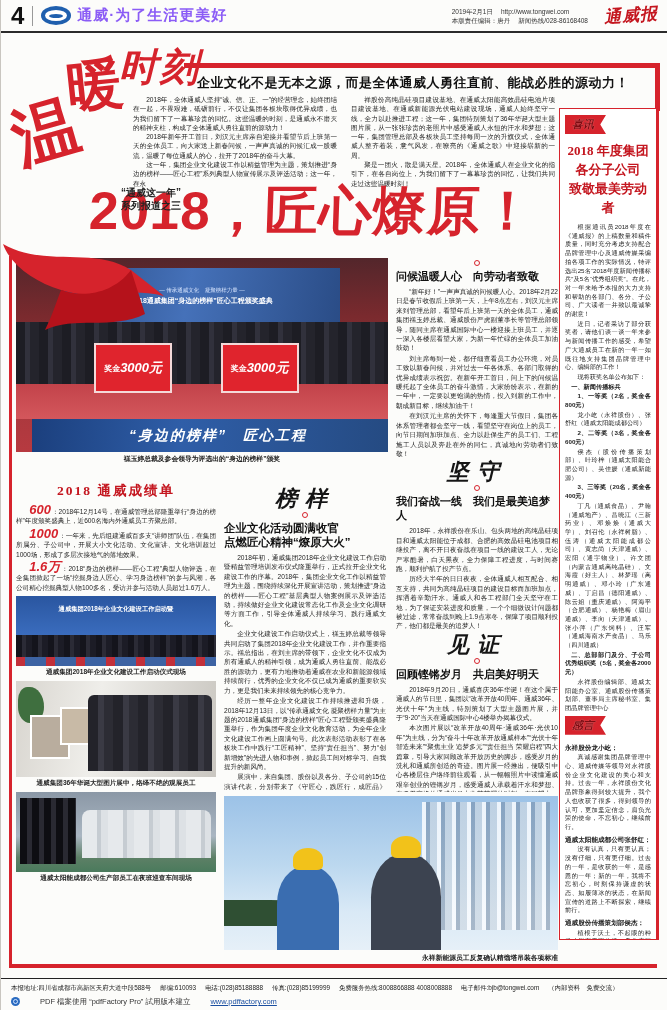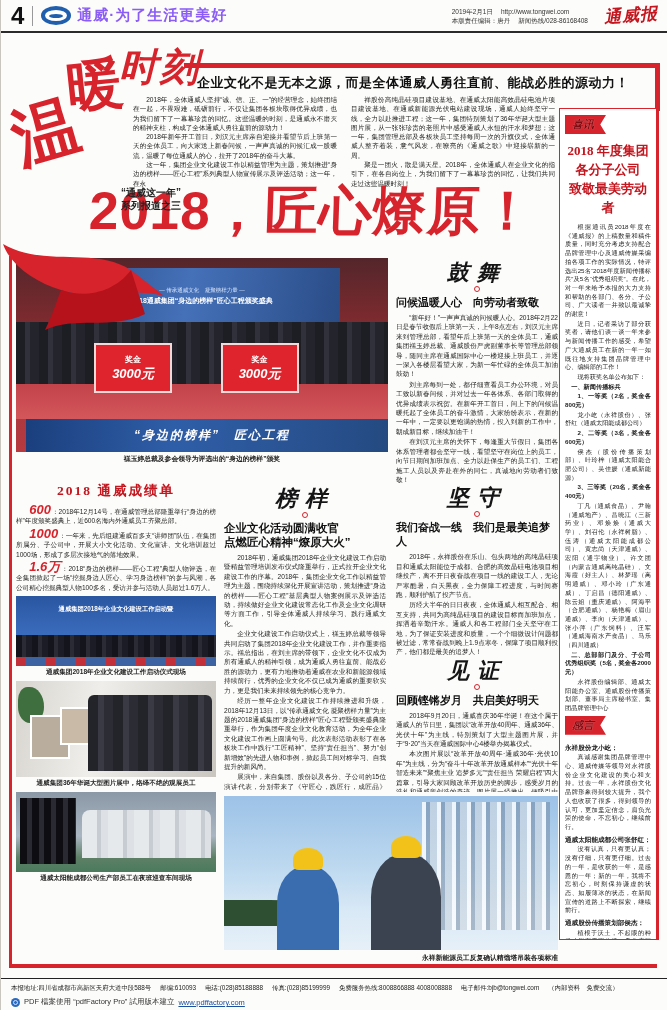--- a/index.html
+++ b/index.html
@@ -51,27 +51,27 @@
       background:linear-gradient(#53262b,#7a2a2e 30%,#93343a 60%,#ab383e 80%,#b73a40);}
   .pm-screen{position:absolute;left:13%;top:5%;width:74%;height:30%;
       background:linear-gradient(100deg,#2c4f8a,#4571b9 45%,#2a4c86);color:#d9e6ff;
       display:flex;flex-direction:column;justify-content:center;gap:2px;}
   .pm-screen .l1{font-size:5.5px;}
   .pm-screen .l2{font-size:7px;font-weight:bold;color:#fff;}
   .pm-crowd{position:absolute;left:0;top:33%;width:100%;height:34%;
       background:repeating-linear-gradient(90deg,#1d1d24 0 9px,#31313c 9px 14px,#24242c 14px 23px);}
   .pm-floor{position:absolute;left:0;bottom:17%;width:100%;height:18%;background:linear-gradient(#c2434a,#d4575c);}
   .placard{position:absolute;top:44%;width:74px;height:46px;background:#e0242d;border:2px solid #f4d9d9;
-      color:#fff;display:flex;flex-direction:column;align-items:center;justify-content:center;z-index:2;}
+      color:#fff;display:flex;flex-direction:row;align-items:center;justify-content:center;z-index:2;}
   .placard .a{font-size:8px;font-weight:bold;}
   .placard .b{font-size:13px;font-weight:900;font-style:italic;}
   .pl1{left:21%;} .pl2{left:55%;}
-  .pm-banner{position:absolute;left:10px;bottom:0;width:100%;height:17%;
+  .pm-banner{position:absolute;left:16px;bottom:0;width:100%;height:17%;
       background:linear-gradient(95deg,#1b3f7d,#2f5ea8 40%,#24497f);color:#fff;font-weight:900;
-      font-size:12px;font-style:italic;letter-spacing:2px;display:flex;align-items:center;justify-content:center;}
+      font-size:14px;font-style:italic;letter-spacing:2px;display:flex;align-items:center;justify-content:center;}
   
   .col-right{position:absolute;left:384px;top:2px;width:162px;height:532px;overflow:hidden;}
   .col-right .sec-title{font-size:11px;}
   
   .col-stats{position:absolute;left:4px;top:224px;width:200px;height:482px;overflow:hidden;}
   .stats-header{text-align:center;font-family:"Liberation Serif",serif;font-weight:bold;
       font-size:13.5px;color:#c4161f;letter-spacing:2px;margin-bottom:5px;}
   .stat{font-size:6.6px;line-height:9.4px;text-align:justify;text-indent:2em;margin:0 0 3px;}
   .stat b{font-size:13px;color:#d6232c;font-style:italic;margin-right:1px;}
   .sphoto{position:relative;width:200px;overflow:hidden;margin-top:4px;}
@@ -118,21 +118,21 @@
   .sb-title{font-family:"Liberation Serif",serif;font-weight:bold;font-size:13px;color:#c4161f;
       text-align:center;line-height:19px;margin:2px 0 6px;}
   .sb-body p{font-size:6.2px;line-height:8.7px;text-align:justify;text-indent:2em;margin:0 0 1px;color:#222;}
   .sb-body p.bold{font-weight:bold;}
   .sb-body p.center-b{font-weight:bold;text-indent:1em;}
   .testi p.name{font-weight:bold;font-size:6.6px;text-indent:0;margin-top:4px;}
   
   .footer{position:absolute;left:0;top:978px;width:667px;border-top:1.5px solid #222;padding:5px 10px 0;
       box-sizing:border-box;}
   .footer-row{display:flex;gap:9px;font-size:6.4px;color:#222;white-space:nowrap;}
-  .pdf-line{display:flex;align-items:flex-end;gap:4px;margin-top:4px;font-size:7.5px;color:#333;}
+  .pdf-line{display:flex;align-items:flex-start;gap:20px;margin-top:4px;font-size:7.5px;color:#333;}
   .globe{width:9px;height:9px;border-radius:50%;background:#2a6bc0;position:relative;flex:none;}
   .globe::before{content:"";position:absolute;left:2px;top:2px;width:5px;height:5px;border:1px solid #cfe2ff;border-radius:50%;box-sizing:border-box;}
   .pdf-link{color:#1b4fa0;text-decoration:underline;}
 </style>
 </head>
 <body>
 
 <div class="page">
 
   <div class="header">
@@ -198,21 +198,20 @@
           <div class="a">奖金</div>
           <div class="b">3000元</div>
         </div>
         <div class="pm-floor"></div>
         <div class="pm-banner">“身边的榜样”　匠心工程</div>
       </div>
       <div class="photo-caption">禚玉婷总裁及参会领导为评选出的“身边的榜样”颁奖</div>
     </div>
 
     <div class="col-right">
-      <div class="sec-head">鼓舞</div>
       <div class="sec-ring"></div>
       <div class="sec-title">问候温暖人心　向劳动者致敬</div>
       <div class="body-text">
         <p>“新年好！”一声声真诚的问候暖人心。2018年2月22日是春节收假后上班第一天，上午8点左右，刘汉元主席来到管理总部，看望年后上班第一天的全体员工，通威集团禚玉婷总裁、通威股份严虎副董事长等管理总部领导，随同主席在通威国际中心一楼迎接上班员工，并逐一深入各楼层看望大家，为新一年忙碌的全体员工加油鼓劲！</p>
         <p>刘主席每到一处，都仔细查看员工办公环境，对员工致以新春问候，并对过去一年各体系、各部门取得的优异成绩表示祝贺。在新年开工首日，问上下的问候温暖托起了全体员工的奋斗激情，大家纷纷表示，在新的一年中，一定要以更饱满的热情，投入到新的工作中，朝成新目标，继续加油干！</p>
         <p>在刘汉元主席的关怀下，每逢重大节假日，集团各体系管理者都会坚守一线，看望坚守在岗位上的员工，向节日期间加班加点、全力以赴保生产的员工们、工程施工人员以及奔赴在外的同仁，真诚地向劳动者们致敬！</p>
       </div>
       <div class="sec-head">坚守</div>
       <div class="sec-ring"></div>
       <div class="sec-title">我们奋战一线　我们是最美追梦人</div>

